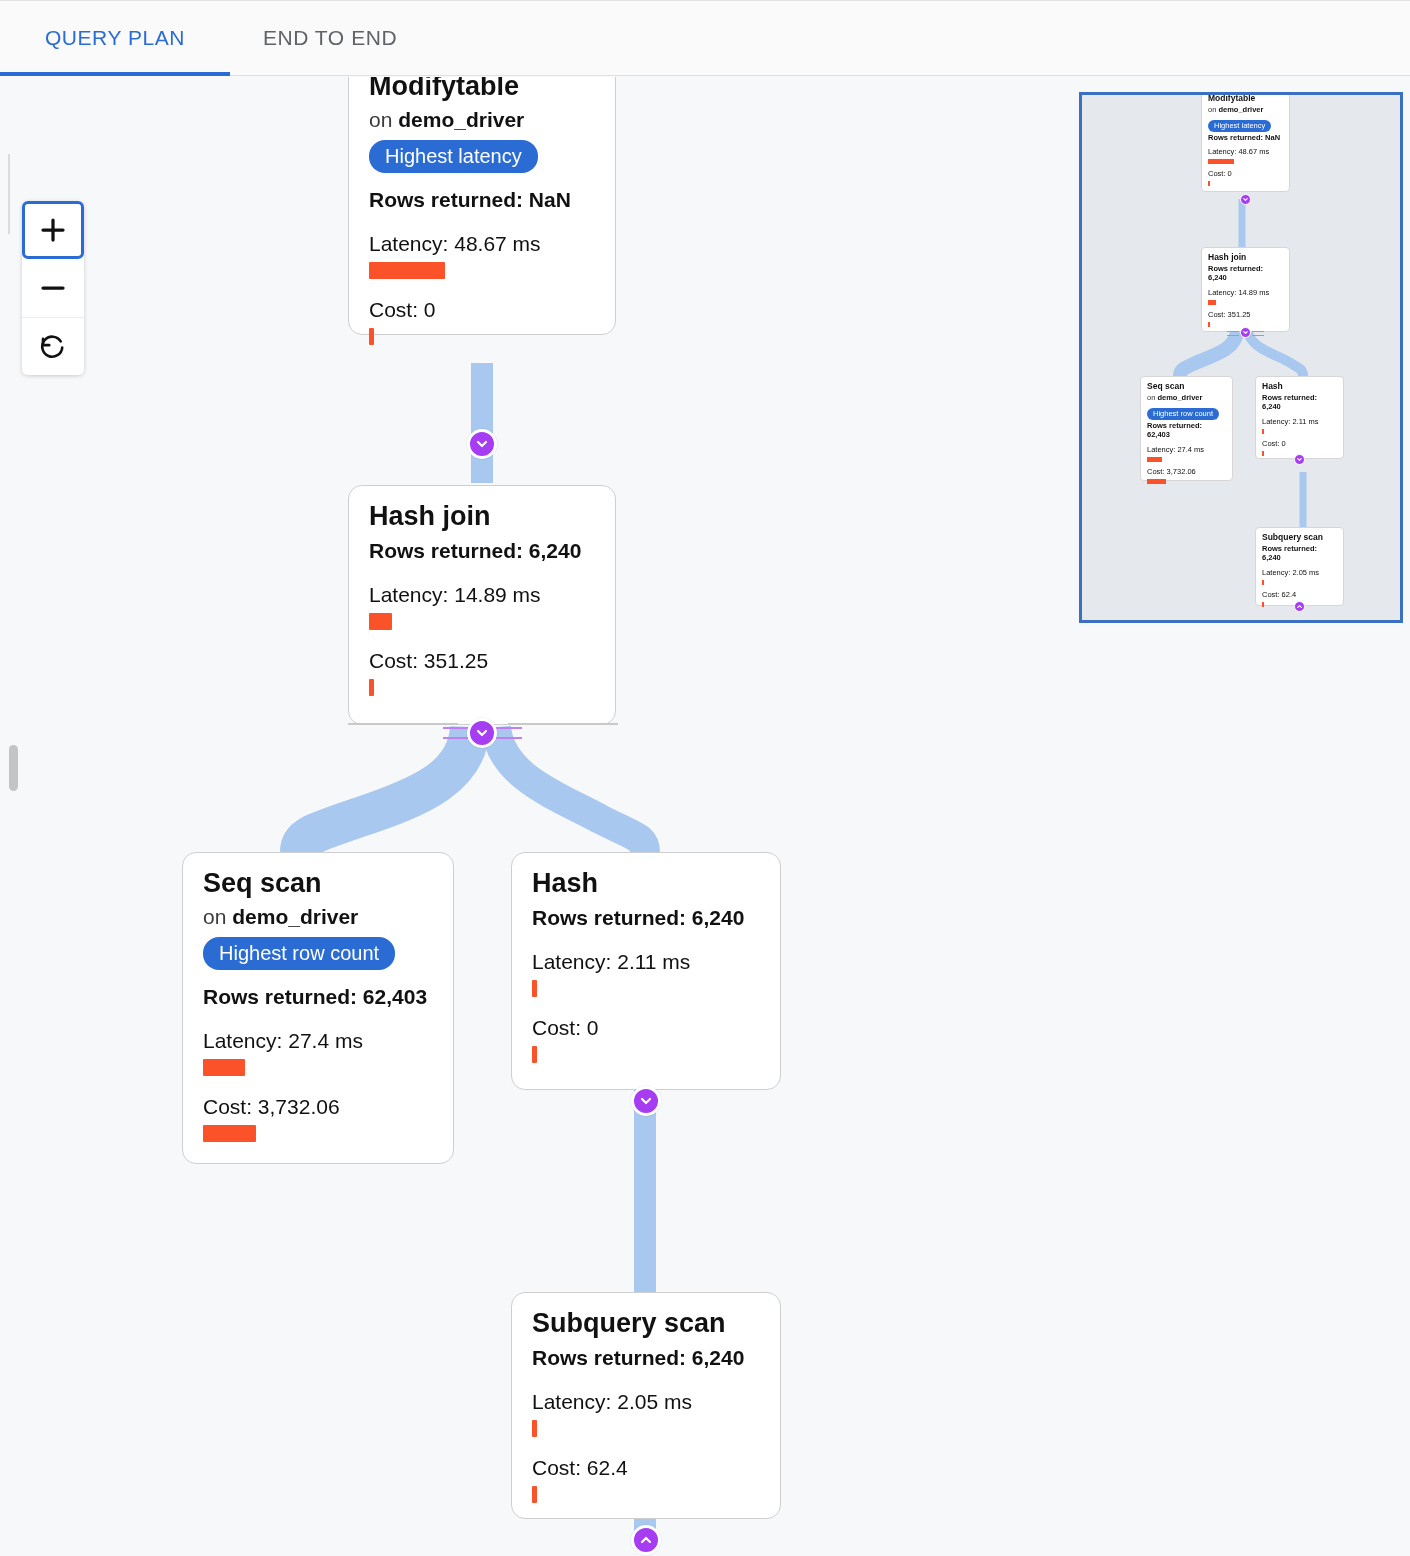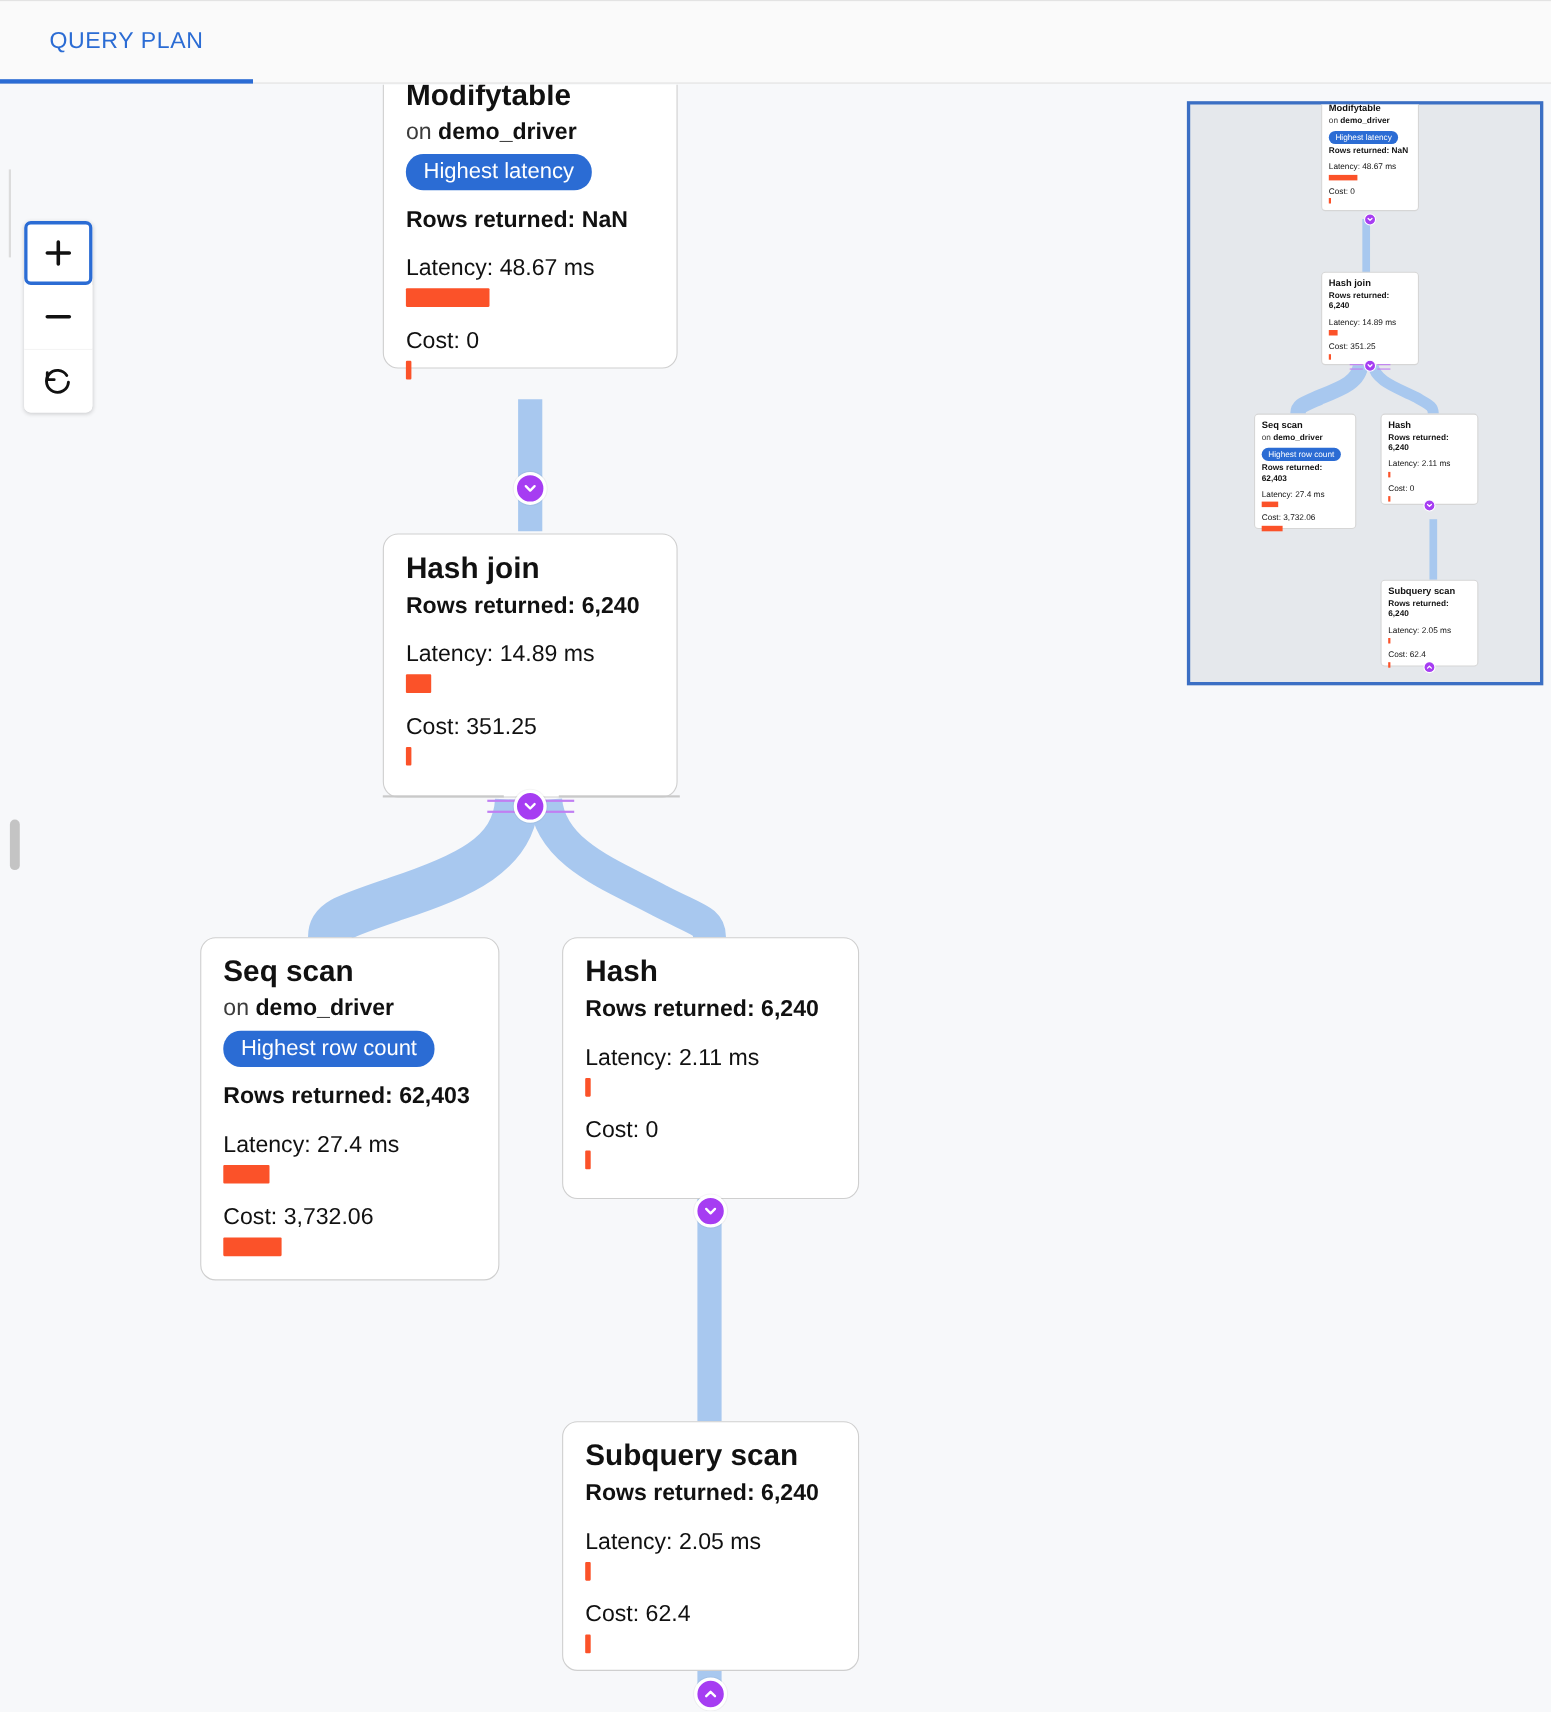--- a/index.html
+++ b/index.html
@@ -232,20 +232,21 @@
     background: #dcdcdc;
   }
 </style>
 </head>
 <body>
 
 <div id="app">
 
   <div class="tabbar">
     <button class="tab t0 active">QUERY PLAN</button>
+    <button class="tab t1">END TO END</button>
   </div>
 
   <div class="canvas">
 
     <svg class="edges" viewBox="0 0 1410 1479" width="1410" height="1479">
 
       <path d="M482,286 L482,406" stroke="#a8c8ef" stroke-width="22" fill="none"></path>
 
       <path d="M470,650 C468,700 420,720 360,740 C310,757 300,760 300,775" stroke="#a8c8ef" stroke-width="40" fill="none" stroke-linecap="butt"></path>
 

